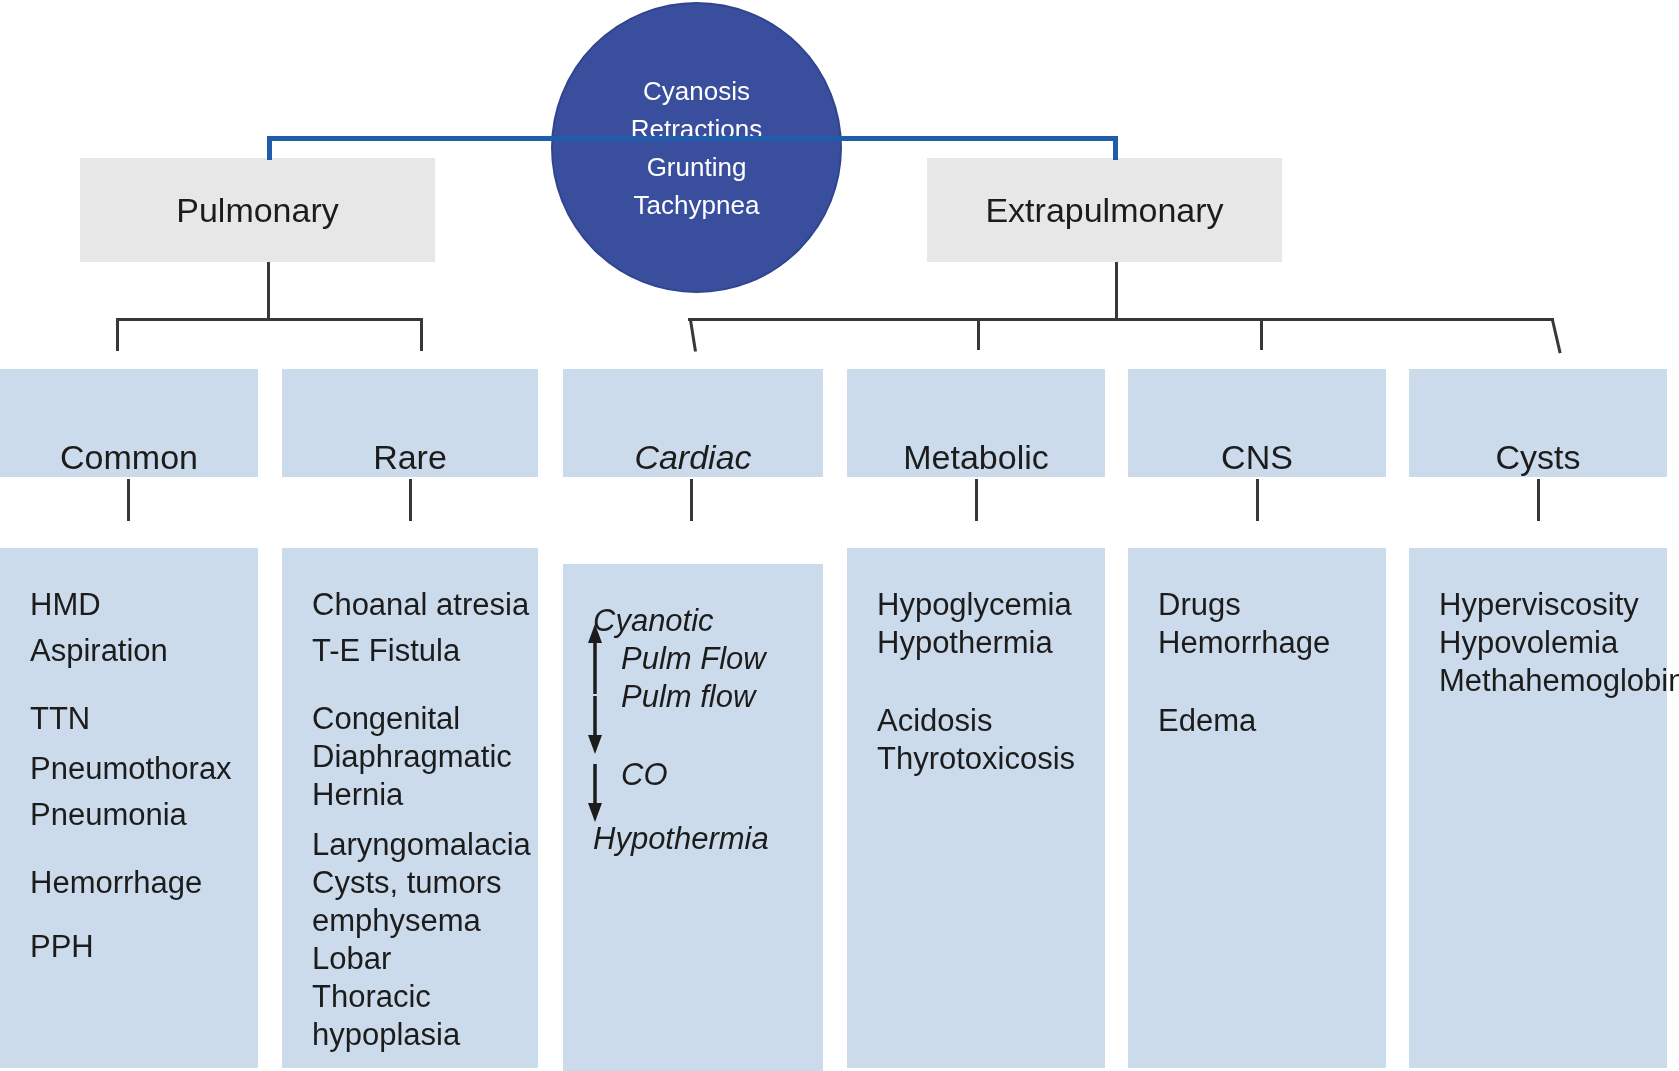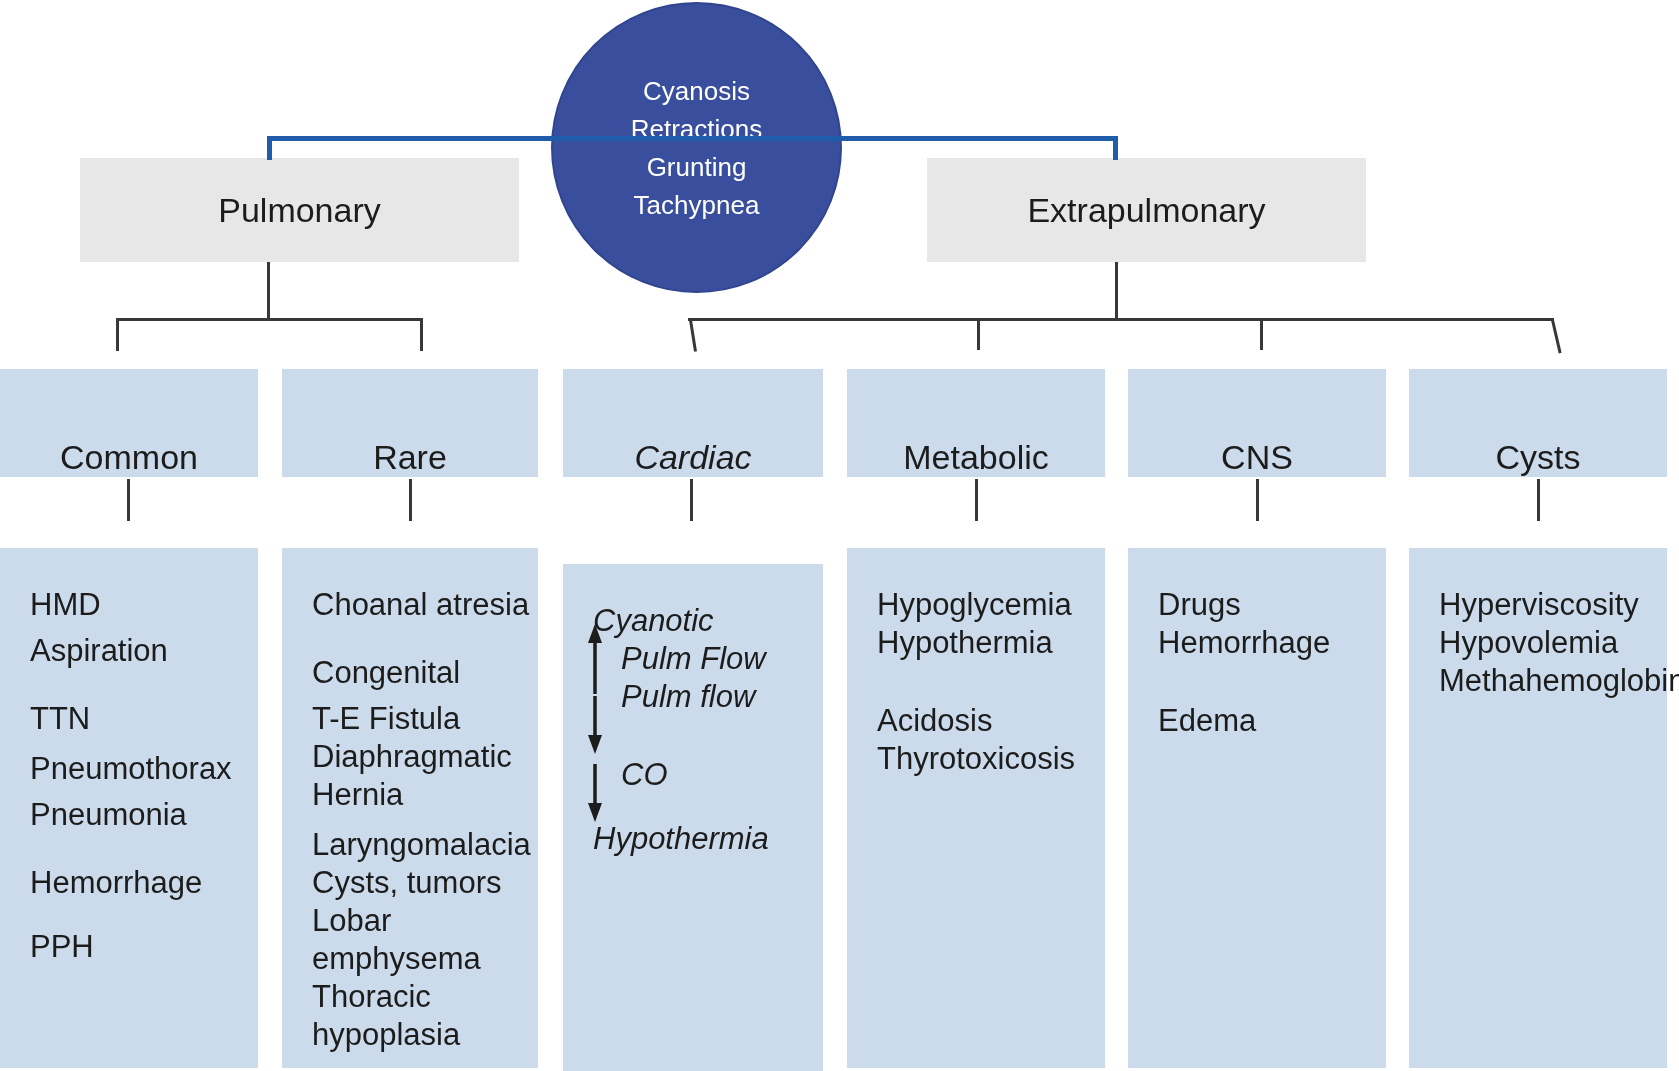--- a/index.html
+++ b/index.html
@@ -29,21 +29,21 @@
   }
   .bubble span{
     color:var(--bubble-text,#fff);font-size:26px;line-height:38px;white-space:nowrap;
   }
 
   
   .blue-line{background:var(--branch-line-blue,#1f5caa);z-index:3;}
 
   
   .branch-box{
-    top:158px;width:439px;height:104px;background:var(--box-gray,#e7e7e7);
+    top:158px;width:355px;height:104px;background:var(--box-gray,#e7e7e7);
     display:flex;align-items:center;justify-content:center;z-index:1;
   }
   .branch-box .lbl{font-size:34px;}
 
   
   .dark{background:var(--connector-dark,#383838);}
 
   
   .cat{
     top:369px;height:108px;background:var(--box-light-blue,#ccdbeb);
@@ -138,28 +138,28 @@
     <div class="line g8">Aspiration</div>
     <div class="line g30">TTN</div>
     <div class="line g12">Pneumothorax</div>
     <div class="line g8">Pneumonia</div>
     <div class="line g30">Hemorrhage</div>
     <div class="line g26">PPH</div>
   </div>
 
   <div class="abs list c-rare">
     <div class="line">Choanal atresia</div>
+    <div class="line g8">T-E Fistula</div>
     <div class="line g30">Congenital</div>
-    <div class="line g8">T-E Fistula</div>
     <div class="line">Diaphragmatic</div>
     <div class="line">Hernia</div>
     <div class="line g12">Laryngomalacia</div>
     <div class="line">Cysts, tumors</div>
+    <div class="line">emphysema</div>
     <div class="line">Lobar</div>
-    <div class="line">emphysema</div>
     <div class="line">Thoracic</div>
     <div class="line">hypoplasia</div>
   </div>
 
   <div class="abs list c-cardiac" style="position:absolute;margin-top:16px;">
     <div class="line">Cyanotic</div>
     <div class="line indent">Pulm Flow</div>
     <div class="line indent">Pulm flow</div>
     <div class="line indent g40">CO</div>
     <div class="line g26">Hypothermia</div>

